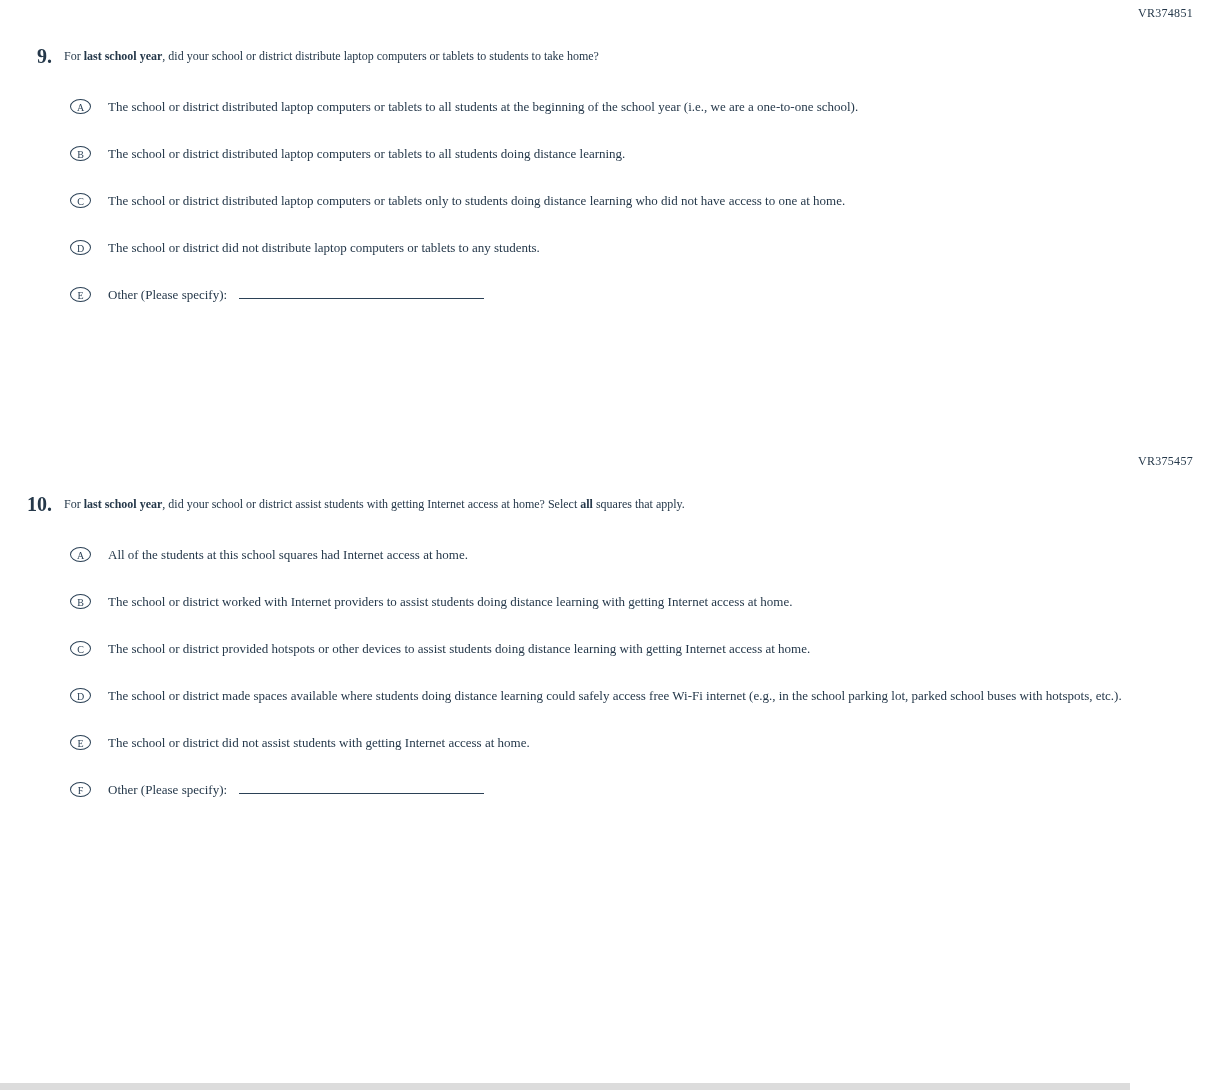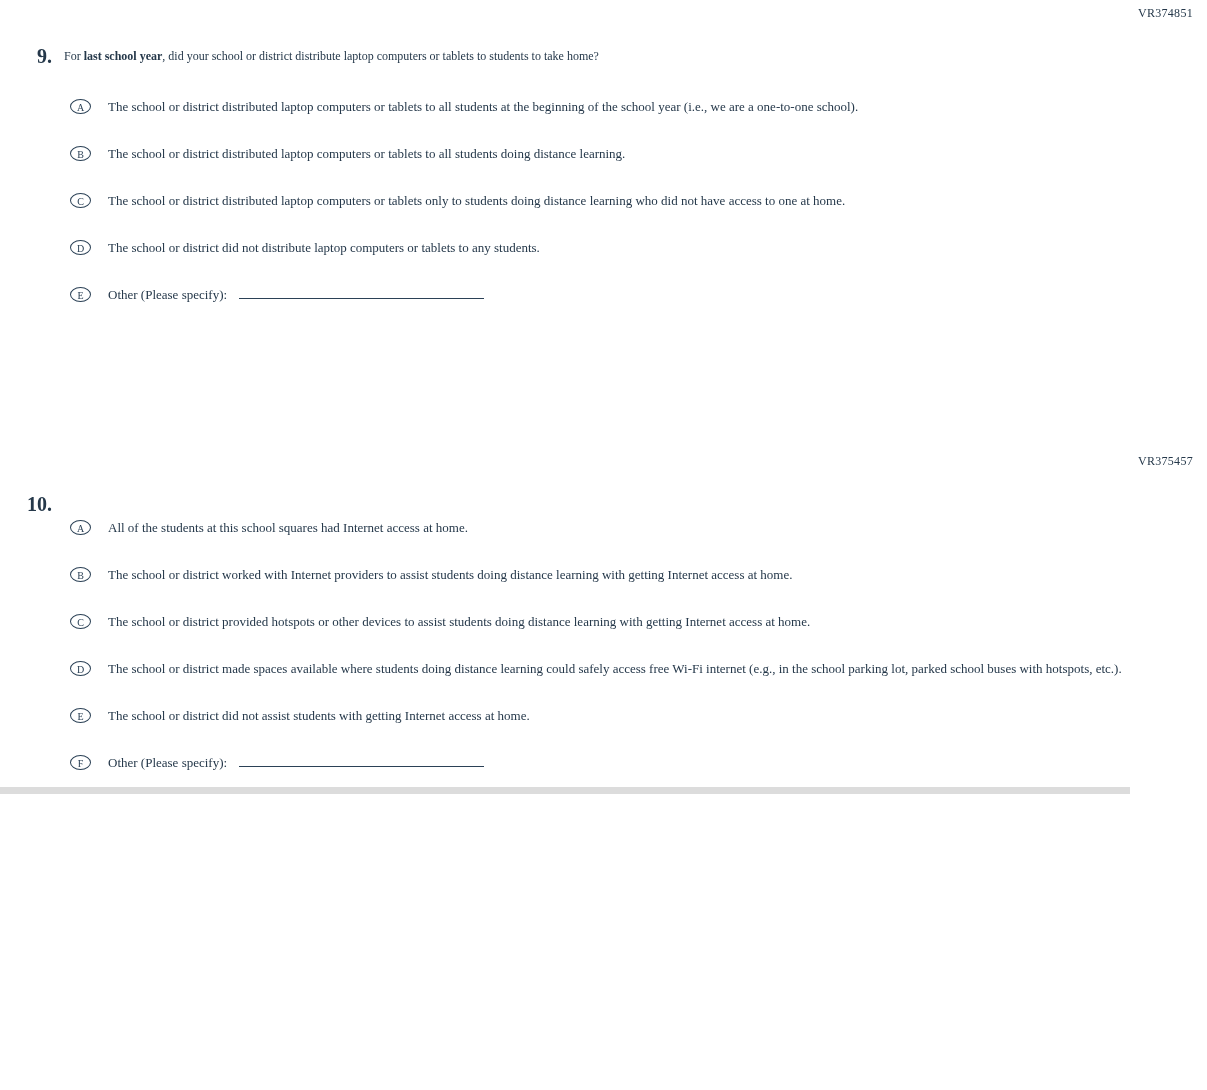--- a/index.html
+++ b/index.html
@@ -5,21 +5,21 @@
   * { margin:0; padding:0; box-sizing:border-box; }
   html,body { background:#ffffff; }
   body {
     width:1207px; height:1090px;
     font-family:"Liberation Serif","DejaVu Serif",serif;
     color:#25384a;
     overflow:hidden;
   }
   .page {
     position:relative;
-    width:1207px; height:794px;
+    width:1207px; height:1090px;
     padding:6px 14px 10px 20px;
   }
   .code {
     text-align:right;
     font-size:12px;
     letter-spacing:0.3px;
     padding-right:0px;
   }
   .code-top { margin-bottom:22px; }
   .code-mid { margin-top:146px; margin-bottom:22px; }
@@ -138,20 +138,21 @@
 
       </div>
     </div>
   </div>
 
   <div class="code code-mid">VR375457</div>
 
   <div class="question">
     <div class="q-num">10.</div>
     <div class="q-body">
+      <span class="q-text"><span>For </span><b>last school year</b><span>, did your school or district assist students with getting Internet access at home? Select </span><b>all</b><span> squares that apply.</span></span>
 
       <div class="options">
 
         <div class="option">
           <span class="bubble">
               <span class="bubble-letter">A</span>
             </span>
           <span class="opt-text">All of the students at this school squares had Internet access at home.</span>
         </div>
 

